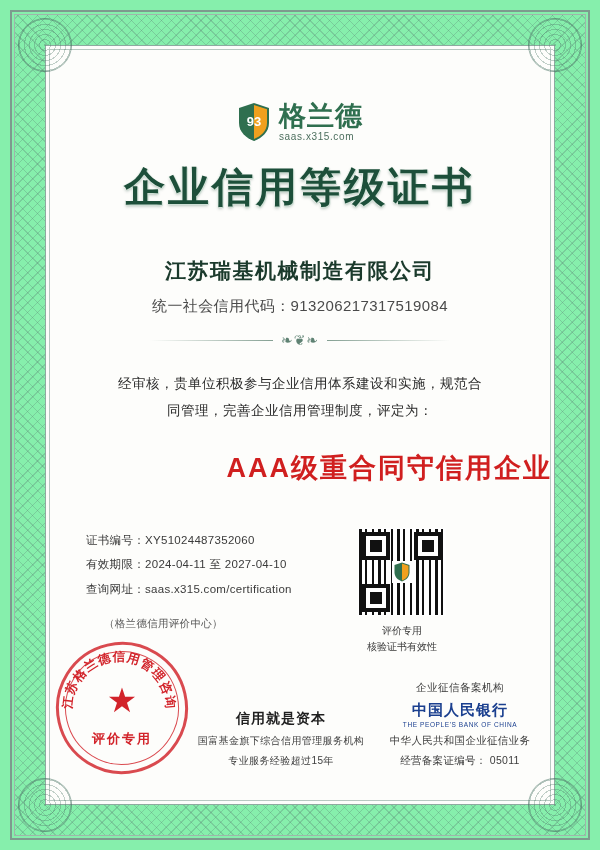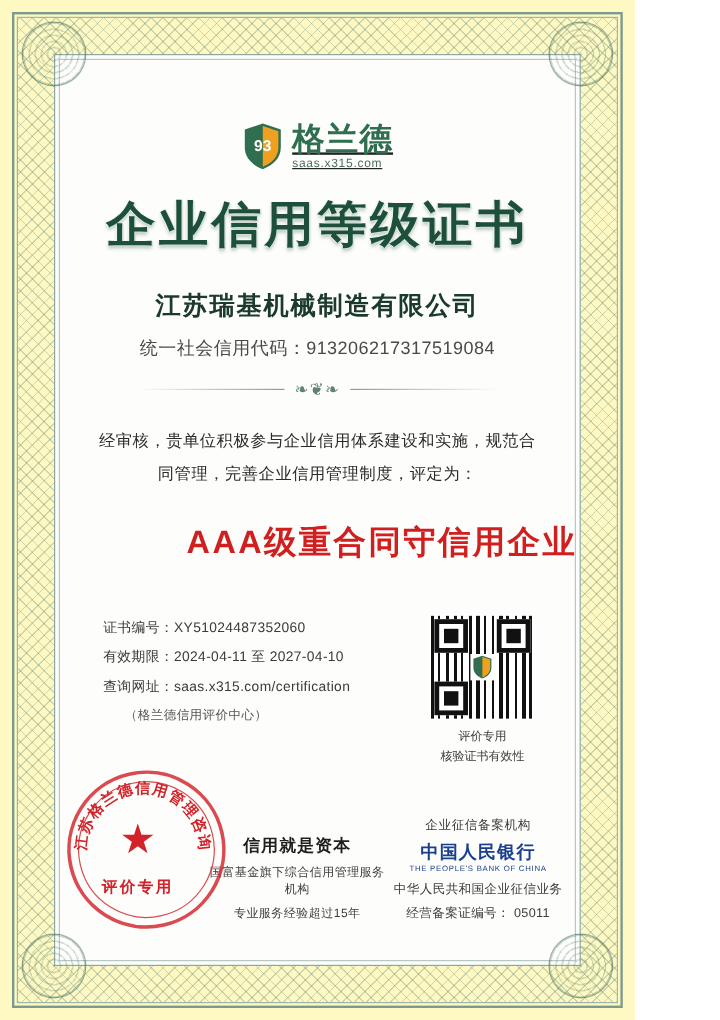--- a/index.html
+++ b/index.html
@@ -11,23 +11,23 @@
     width: 600px;
     height: 850px;
     overflow: hidden;
     font-family: "Liberation Sans", sans-serif;
     color: #222;
   }
 
   
   .cert {
     position: relative;
-    width: 529px;
+    width: 600px;
     height: 850px;
-    background: #fef9c3;
+    background: #86efac;
   }
   .border-outer {
     position: absolute;
     left: 10px; top: 10px; right: 10px; bottom: 10px;
     border: 2px solid #7d9a8e;
   }
   .guilloche {
     position: absolute;
     left: 14px; top: 14px; right: 14px; bottom: 14px;
     border: 1px solid #9fb5ab;
@@ -76,21 +76,20 @@
   .shield {
     position: relative;
     width: 34px;
     height: 40px;
   }
   .shield svg { display: block; }
   .logo-text {
     display: flex;
     flex-direction: column;
     align-items: flex-start;
-    text-decoration: underline;
   }
   .logo-main {
     font-size: 27px;
     font-weight: bold;
     color: #2f6f4f;
     letter-spacing: 1px;
     line-height: 1.05;
   }
   .logo-sub {
     font-size: 10px;
@@ -107,21 +106,21 @@
     font-weight: bold;
     letter-spacing: 3px;
     color: #1d4f3a;
     text-shadow:
       1px 1px 0 #cfe0d6,
       -1px 0 0 #eaf2ec,
       0 2px 3px rgba(30,70,52,0.30);
   }
 
   .company {
-    margin-top: 26px;
+    margin-top: 42px;
     text-align: center;
     font-size: 21px;
     font-weight: bold;
     color: #1b3a2c;
     letter-spacing: 1.5px;
   }
   .credit-code {
     margin-top: 12px;
     text-align: center;
     font-size: 15px;
@@ -180,21 +179,21 @@
   }
   .details {
     width: 250px;
     margin-left: 38px;
     font-size: 11.5px;
     line-height: 2.1;
     color: #3a3a3a;
     letter-spacing: 0.3px;
   }
   .details .note {
-    margin-top: 0;
+    margin-top: 11px;
     font-size: 10.5px;
     color: #555;
     padding-left: 18px;
   }
   .qr-block {
     margin-left: 22px;
     text-align: center;
   }
   .qr {
     position: relative;

